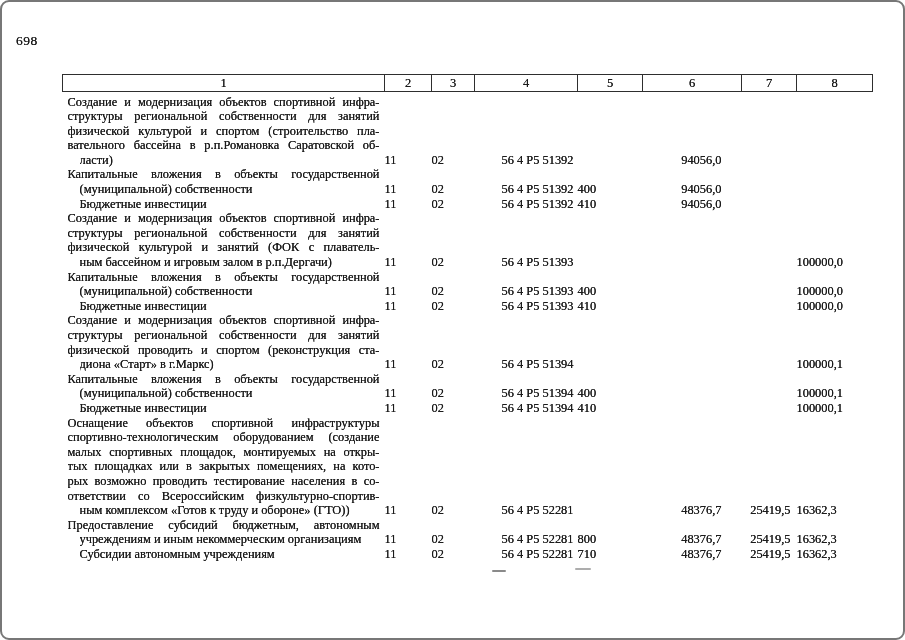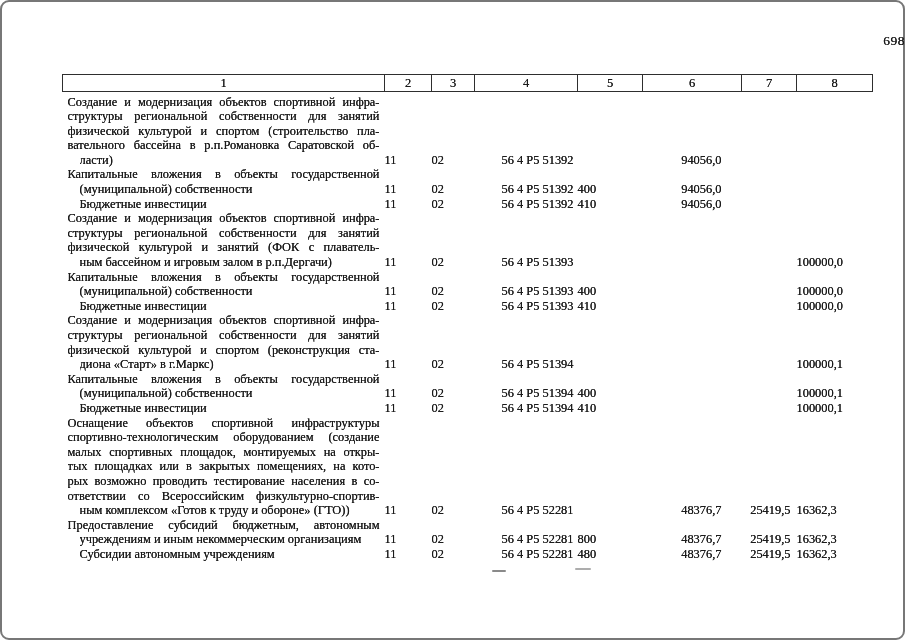--- a/index.html
+++ b/index.html
@@ -23,21 +23,21 @@
     box-sizing: border-box;
     pointer-events: none;
   }
   .page-number {
     position: absolute;
     top: 33px;
     left: 0;
     width: 100%;
     box-sizing: border-box;
     padding-left: 16px;
-    text-align: right;
+    text-align: left;
     font-size: 13.5px;
     letter-spacing: 0.5px;
     text-shadow: 0 0 0.4px currentColor;
   }
   table.budget-table {
     position: absolute;
     top: 74px;
     left: 62px;
     width: 810px;
     border-collapse: collapse;
@@ -207,21 +207,21 @@
     <td class="c4">56 4 P5 51393</td>
     <td class="c5">410</td>
     <td class="c6"></td>
     <td class="c7"></td>
     <td class="c8">100000,0</td>
   </tr>
       <tr>
     <td class="c1">
           <div class="line">Создание и модернизация объектов спортивной инфра-</div>
           <div class="line">структуры региональной собственности для занятий</div>
-          <div class="line">физической культурой и спортом (реконструкция ста-</div>
+          <div class="line">физической проводить и спортом (реконструкция ста-</div>
           <div class="line last">диона «Старт» в г.Маркс)</div>
         </td>
     <td class="c2">11</td>
     <td class="c3">02</td>
     <td class="c4">56 4 P5 51394</td>
     <td class="c5"></td>
     <td class="c6"></td>
     <td class="c7"></td>
     <td class="c8">100000,1</td>
   </tr>
@@ -281,21 +281,21 @@
     <td class="c7">25419,5</td>
     <td class="c8">16362,3</td>
   </tr>
       <tr>
     <td class="c1">
           <div class="line last">Субсидии автономным учреждениям</div>
         </td>
     <td class="c2">11</td>
     <td class="c3">02</td>
     <td class="c4">56 4 P5 52281</td>
-    <td class="c5">480</td>
+    <td class="c5">710</td>
     <td class="c6">48376,7</td>
     <td class="c7">25419,5</td>
     <td class="c8">16362,3</td>
   </tr>
     </tbody>
 </table>
 
 <div class="scan-artifact artifact-1"></div>
 <div class="scan-artifact artifact-2"></div>
 

